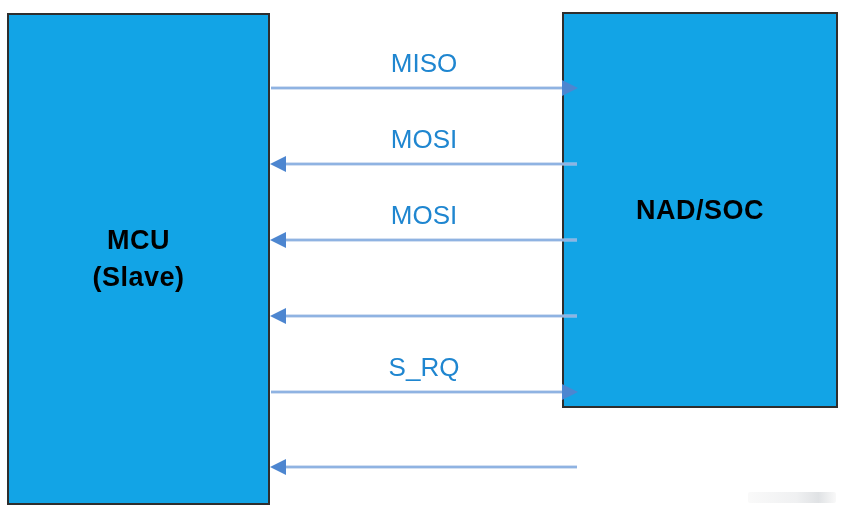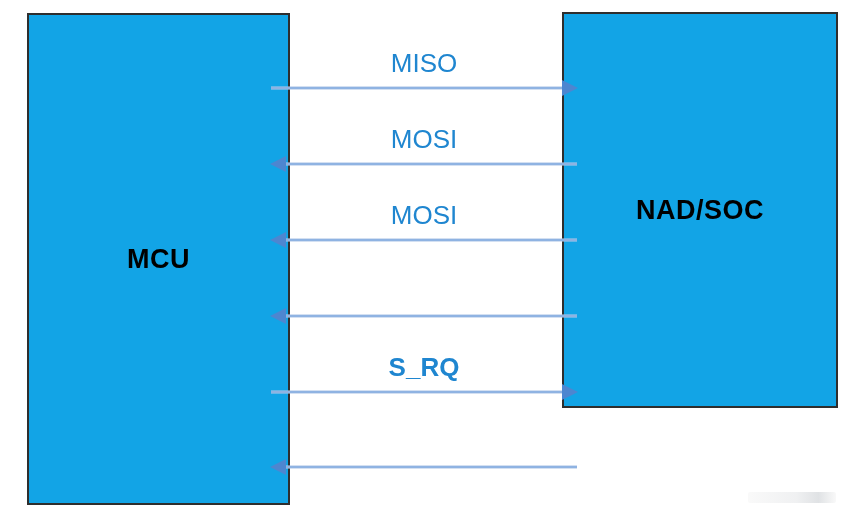--- a/index.html
+++ b/index.html
@@ -27,21 +27,21 @@
     text-align: center;
   }
   .node-box .box-title,
   .node-box .box-subtitle {
     color: #000000;
     font-weight: bold;
     font-size: 27px;
     line-height: 37px;
     letter-spacing: 0.5px;
   }
-  #left-box  { left: 7px;   top: 13px; width: 263px; height: 492px; margin-left: 20px; }
+  #left-box  { left: 7px;   top: 13px; width: 263px; height: 492px; }
   #right-box { left: 562px; top: 12px; width: 276px; height: 396px; }
 
   .signal-row {
     position: absolute;
     left: 271px;
     width: 306px;
     height: 50px;
   }
   .signal-label {
     position: absolute;
@@ -94,20 +94,21 @@
     opacity: 0.8;
   }
 </style>
 </head>
 <body>
 
 <div class="canvas">
 
   <div class="node-box" id="left-box">
     <div class="box-title">MCU</div>
+    <div class="box-subtitle">(Slave)</div>
   </div>
 
   <div class="node-box" id="right-box">
     <div class="box-title">NAD/SOC</div>
   </div>
 
   <div id="signal-arrows">
       <div class="signal-row dir-right" style="top: 47px;">
         <div class="signal-label">MISO</div>
         <div class="arrow-line"></div>
@@ -120,21 +121,21 @@
       </div>
       <div class="signal-row dir-left" style="top: 199px;">
         <div class="signal-label">MOSI</div>
         <div class="arrow-line"></div>
         <div class="arrow-head"></div>
       </div>
       <div class="signal-row dir-left" style="top: 275px;">
         <div class="arrow-line"></div>
         <div class="arrow-head"></div>
       </div>
-      <div class="signal-row dir-right" style="top: 351px; font-weight: bold;">
+      <div class="signal-row dir-right" style="top: 351px;">
         <div class="signal-label">S_RQ</div>
         <div class="arrow-line"></div>
         <div class="arrow-head"></div>
       </div>
       <div class="signal-row dir-left" style="top: 426px;">
         <div class="arrow-line"></div>
         <div class="arrow-head"></div>
       </div>
     </div>
 

